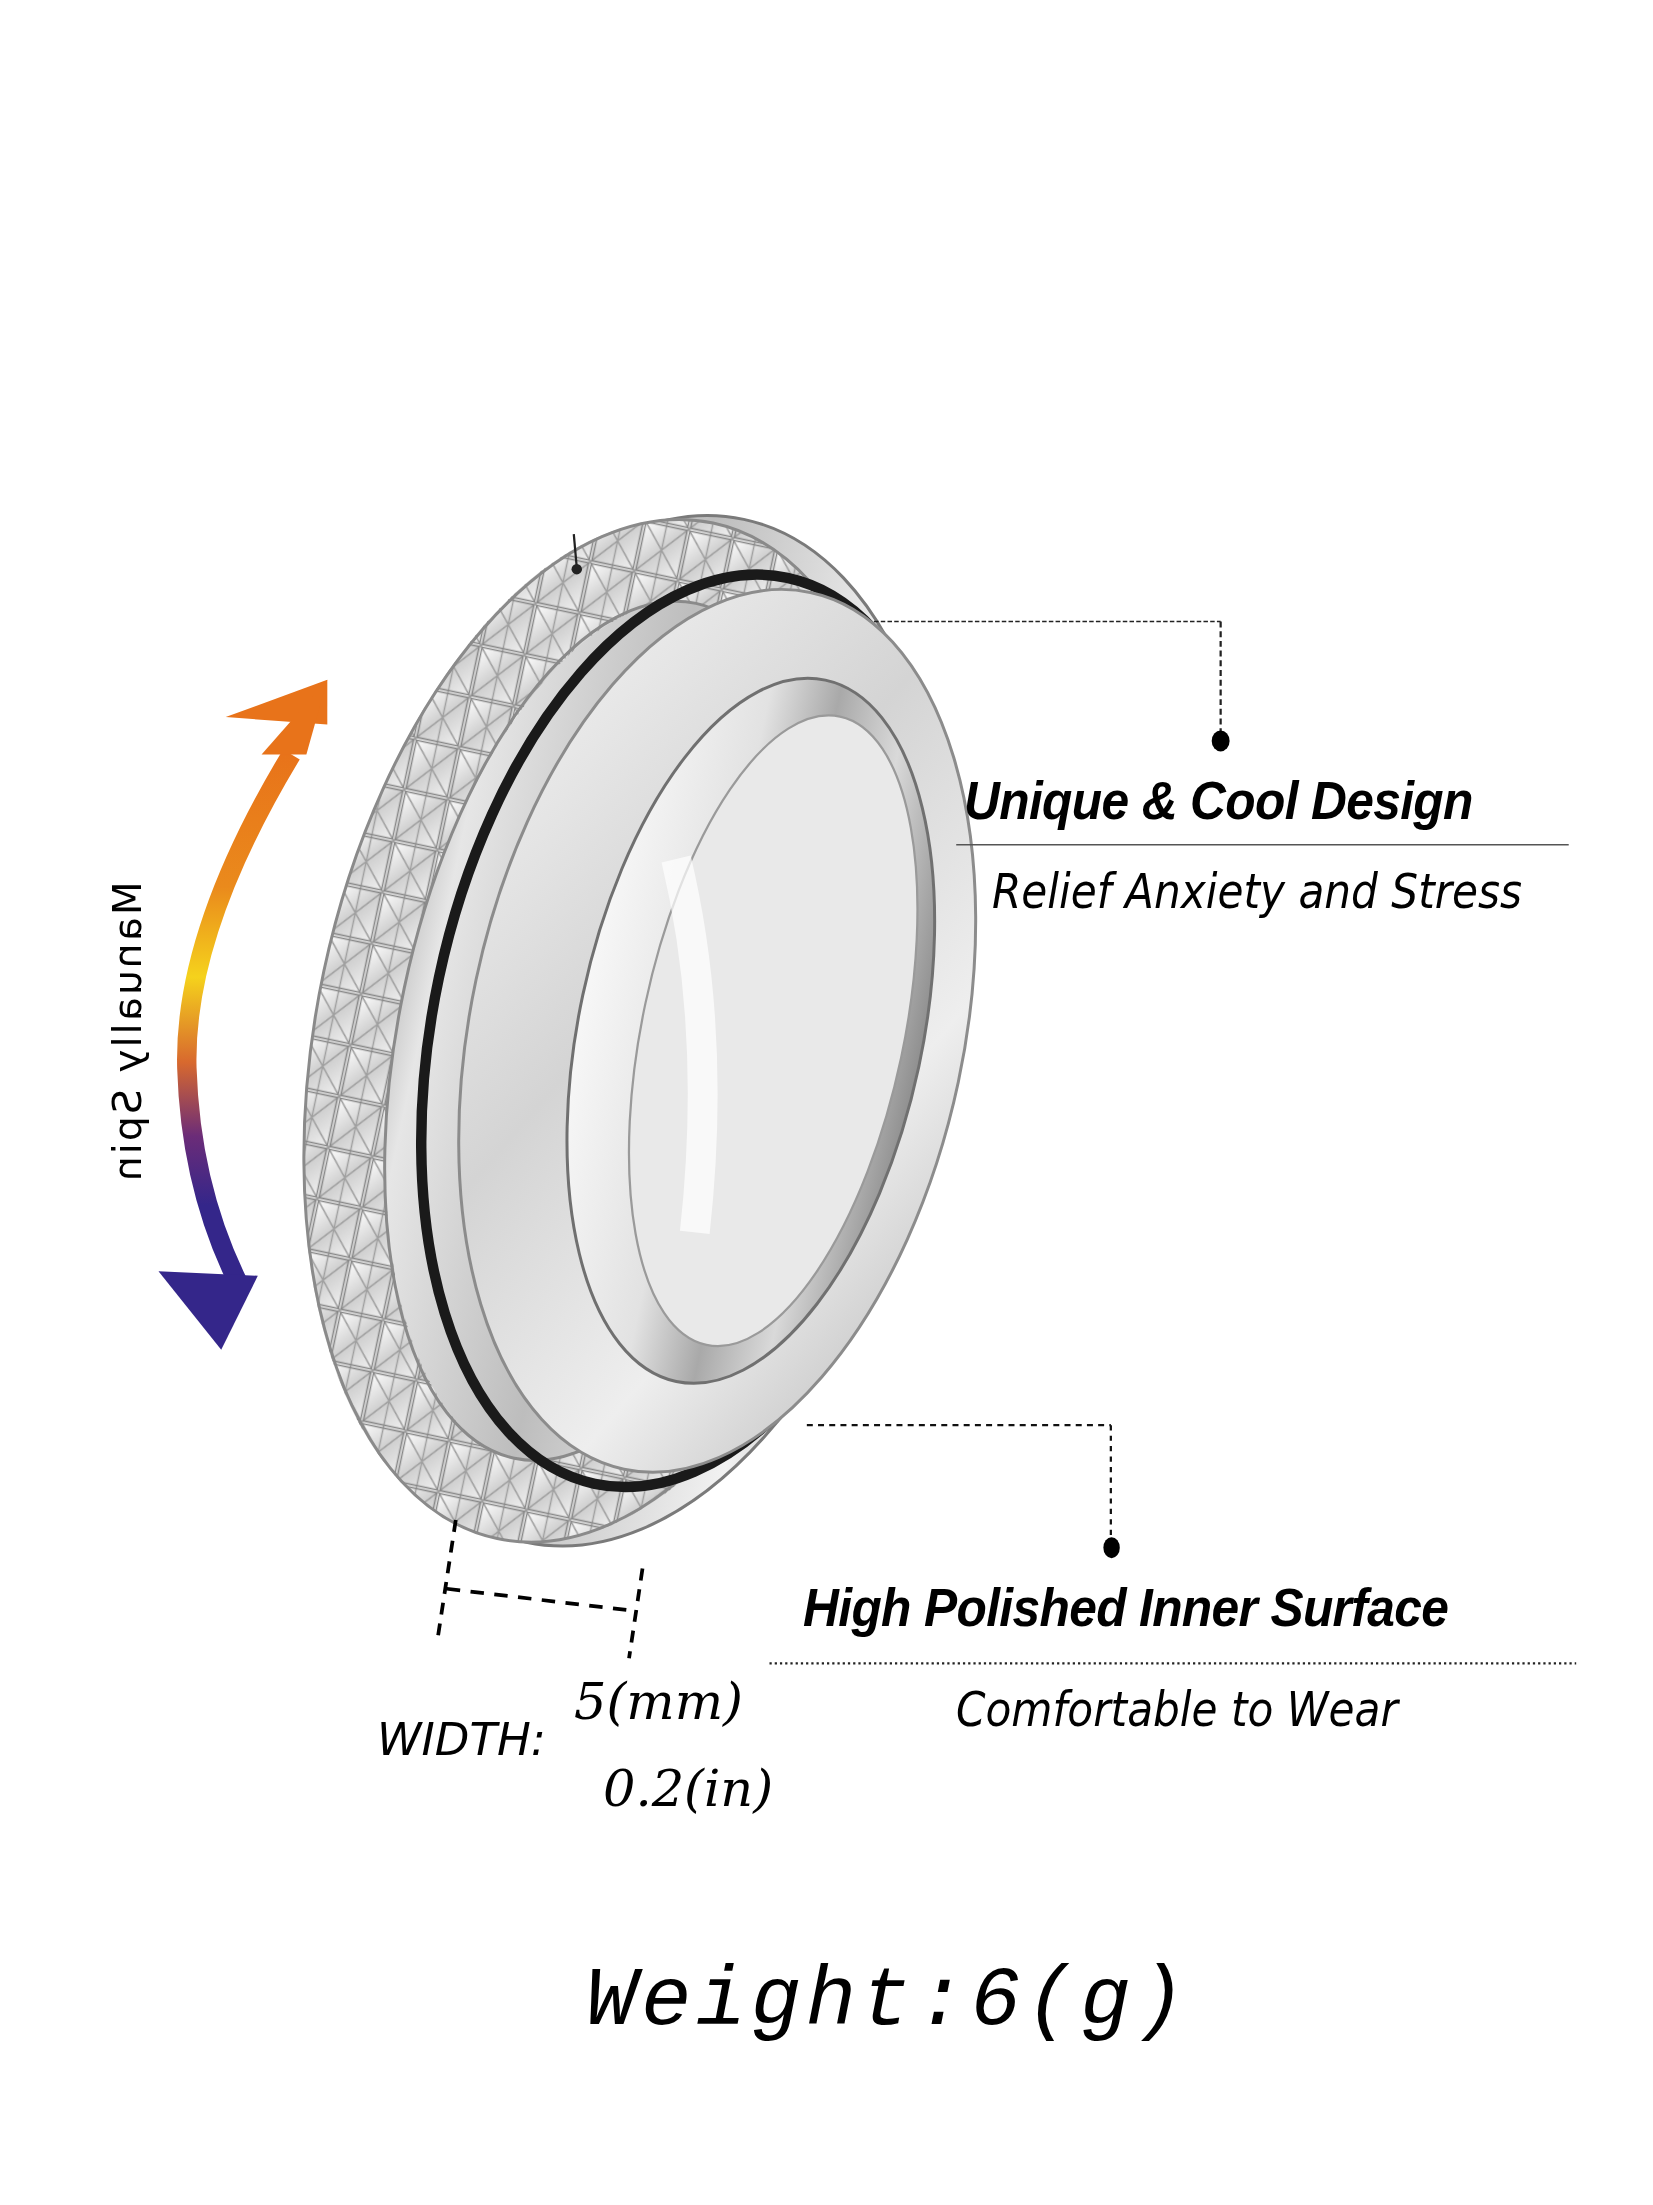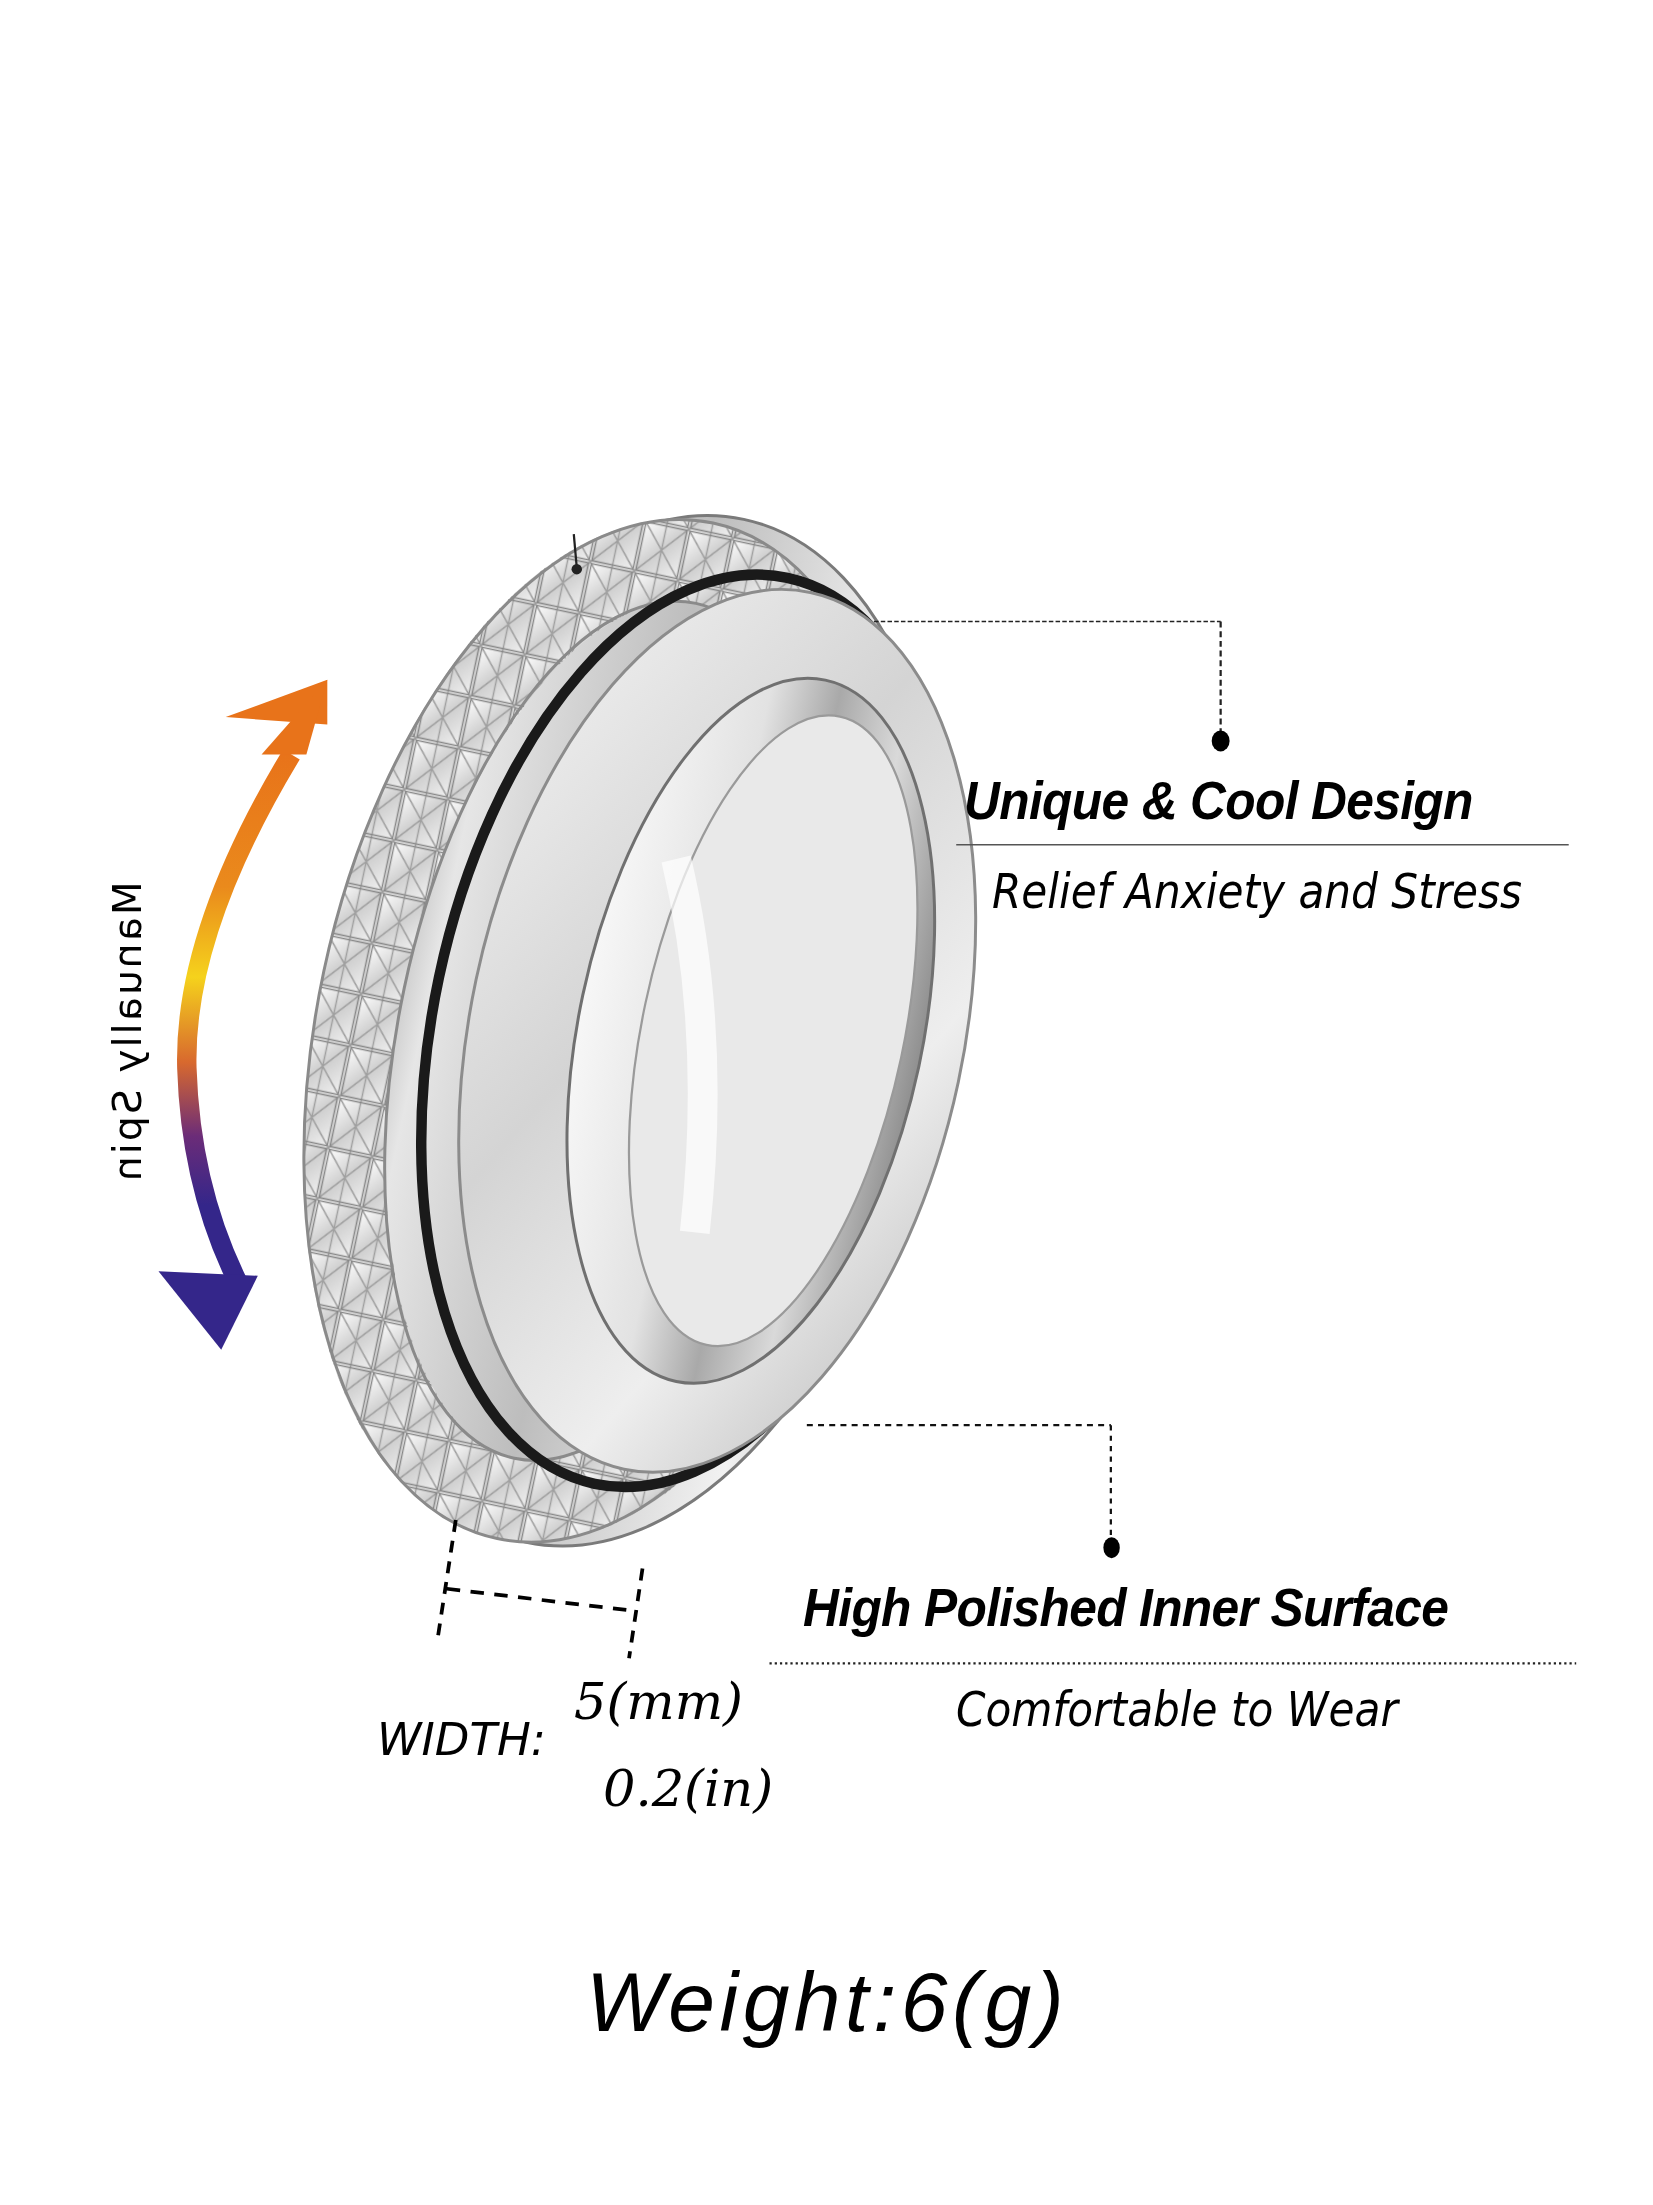--- a/index.html
+++ b/index.html
@@ -35,21 +35,21 @@
     transform: scaleX(0.88);
     transform-origin: left center;
   }
   .serif-italic {
     font-family: "DejaVu Serif", serif;
     font-style: italic;
     white-space: nowrap;
     text-align: right;
   }
   .hand {
-    font-family: Liberation Sans, sans-serif;
+    font-family: Liberation Mono, monospace;
     font-weight: 400;
     white-space: nowrap;
     letter-spacing: 4.5px;
   }
   .spin-label {
     font-family: "DejaVu Sans", sans-serif;
     font-weight: 400;
     white-space: nowrap;
     letter-spacing: 2.2px;
     transform-origin: center center;

